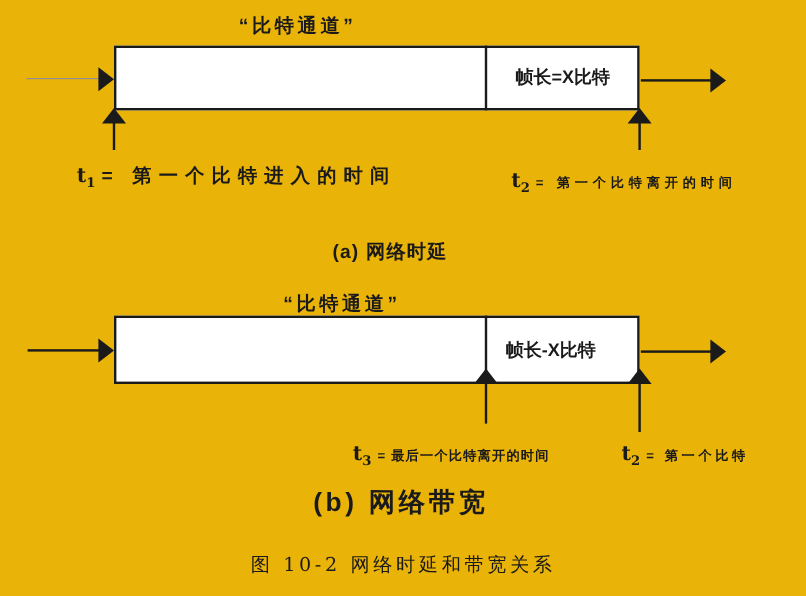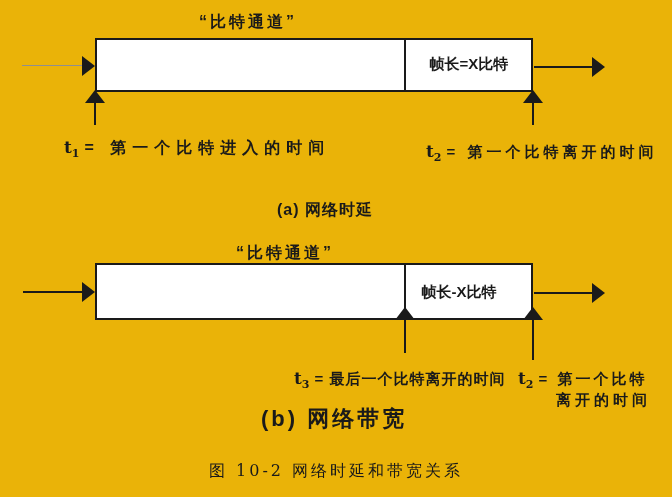--- a/index.html
+++ b/index.html
@@ -10,21 +10,21 @@
   .abs{position:absolute;}
   .box{box-sizing:border-box;border:2px solid #1a1a1a;background:#ffffff;}
   .vline{width:2px;background:#1a1a1a;}
   .hline{height:2px;background:#1a1a1a;}
   .thinline{height:1px;background:#8f8f8f;}
   .head-right{width:0;height:0;border-top:10px solid transparent;border-bottom:10px solid transparent;border-left:13px solid #1a1a1a;}
   .head-up{width:0;height:0;border-left:10px solid transparent;border-right:10px solid transparent;border-bottom:13px solid #1a1a1a;}
   .t-label{white-space:nowrap;}
   .t-sym{font-family:"DejaVu Serif",serif;font-weight:bold;font-size:17px;}
   .t-sub{font-family:"DejaVu Serif",serif;font-weight:bold;font-size:11px;}
-  .t-text{font-weight:bold;font-size:15px;margin-left:5px;}
+  .t-text{font-weight:bold;font-size:11px;margin-left:5px;}
   .ls6{letter-spacing:6px;font-size:16px;}
   .ls4{letter-spacing:4px;}
   .ls3{letter-spacing:3px;}
   .ls1{letter-spacing:1px;}
   .channel-title{font-weight:bold;font-size:16px;letter-spacing:3px;white-space:nowrap;}
   .frame-label{font-weight:bold;font-size:15px;text-align:center;white-space:nowrap;}
   .sub-caption{font-weight:bold;font-size:16px;letter-spacing:1px;white-space:nowrap;}
   .fig-caption{
     width:672px;text-align:center;font-family:"DejaVu Serif","Liberation Serif",serif;
     font-size:16px;letter-spacing:3px;white-space:nowrap;
@@ -86,21 +86,20 @@
 
     <div class="abs head-up" style="left:523px;top:307px;"></div>
     <div class="abs vline" style="left:532px;top:319px;height:41px;"></div>
 
     <div class="abs t-label" style="left:294px;top:368px;">
       <span class="t-sym">t</span><sub class="t-sub">3</sub><span class="t-text ls1">= 最后一个比特离开的时间</span>
     </div>
 
     <div class="abs t-label" style="left:518px;top:368px;">
       <span class="t-sym">t</span><sub class="t-sub">2</sub><span class="t-text ls3">= 第一个比特</span><br>
-      <span class="t-text ls4 line2">离开的时间</span>
     </div>
 
     <div class="abs sub-caption" style="left:261px;top:404px;font-size:22px;letter-spacing:3px;">(b) 网络带宽</div>
   </div>
 
   <div class="abs fig-caption" style="left:0px;top:461px;">图 10-2   网络时延和带宽关系</div>
 
 </div>
 
 </body></html>

